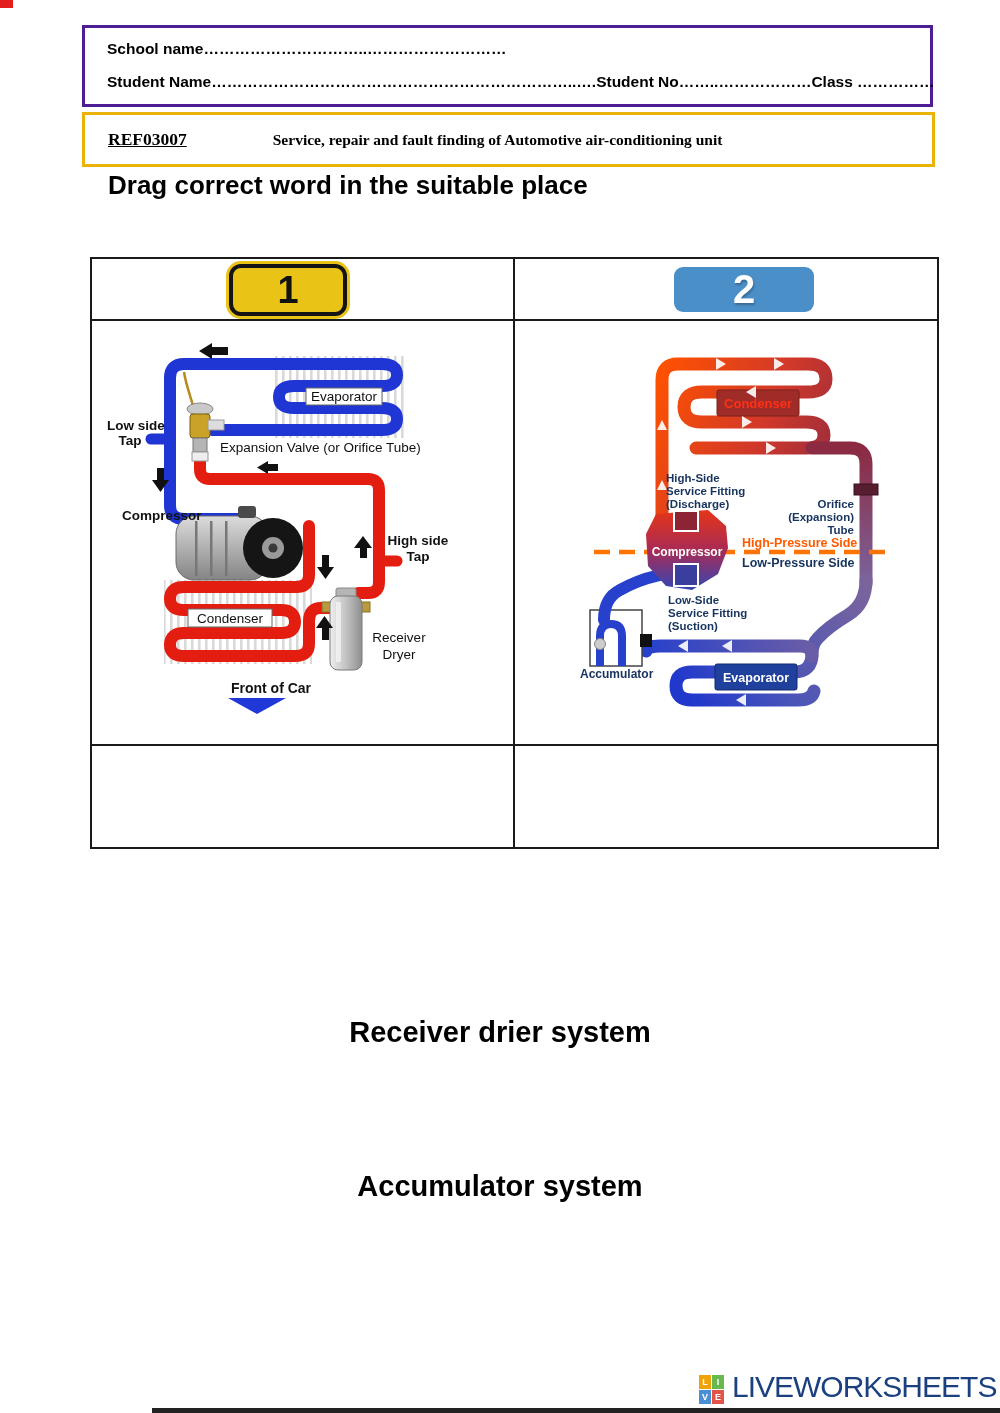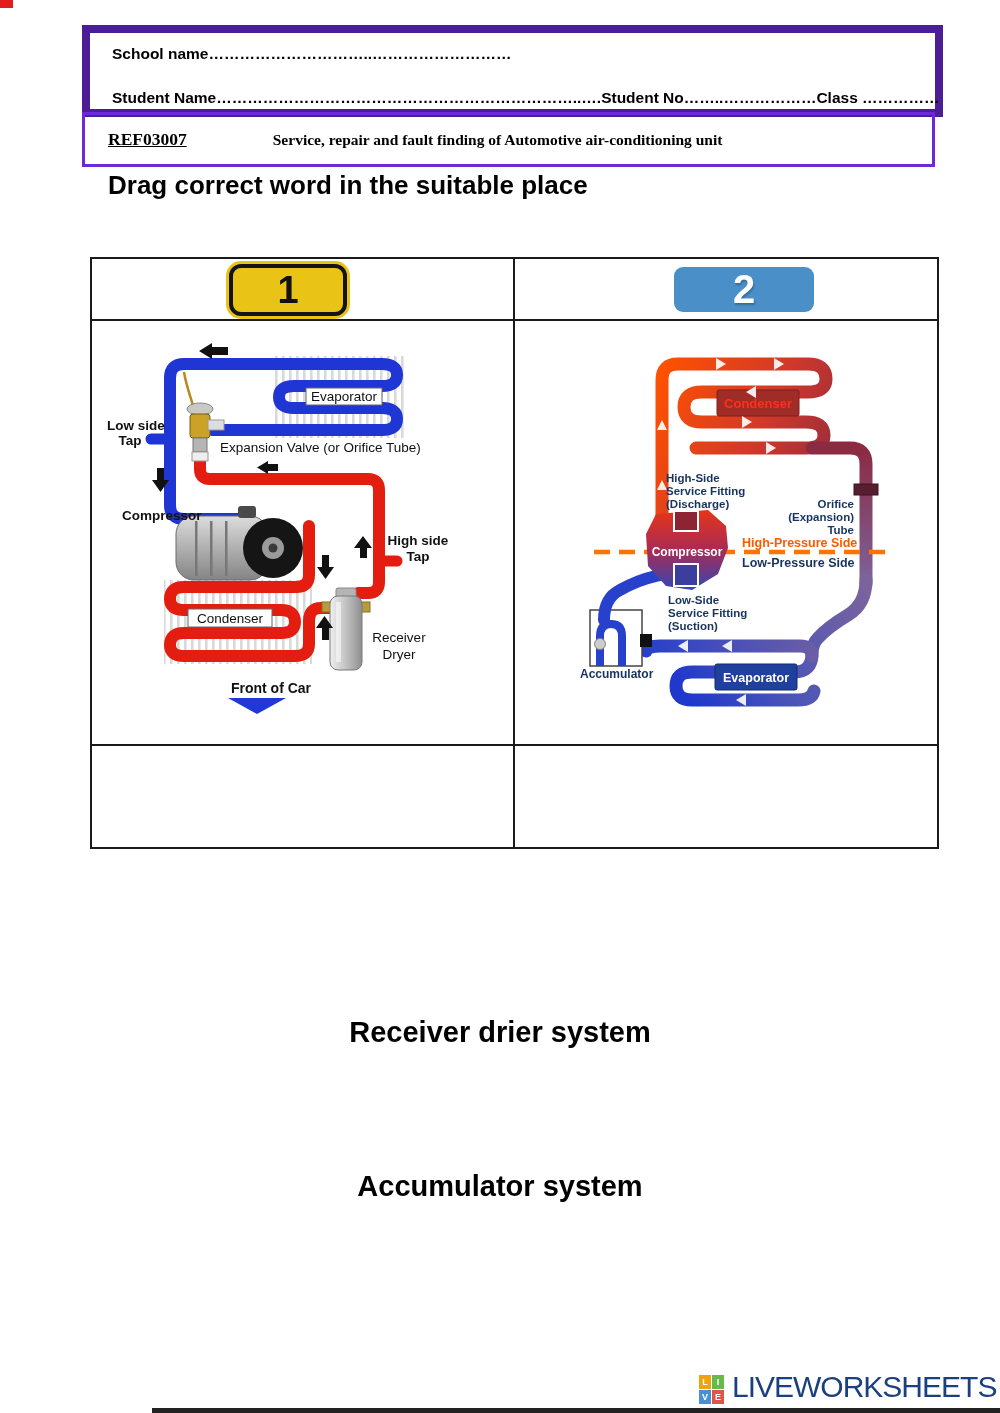--- a/index.html
+++ b/index.html
@@ -3,25 +3,25 @@
 <meta charset="utf-8">
 <style>
   html,body{margin:0;padding:0;background:#fff;}
   .page{position:relative;width:1000px;height:1413px;background:#ffffff;
         font-family:"Liberation Sans",sans-serif;overflow:hidden;color:#000;}
   .abs{position:absolute;}
   
   .corner-mark{left:0;top:0;width:13px;height:8px;background:#e31c1c;}
   .bottom-bar{left:152px;top:1408px;width:848px;height:5px;background:#222;}
   
-  .name-box{left:82px;top:25px;width:845px;height:76px;border:8px solid #4c1d95;}
+  .name-box{left:82px;top:25px;width:845px;height:76px;border:3px solid #4c1d95;}
   .name-line{position:absolute;left:22px;font-weight:700;font-size:15.5px;white-space:nowrap;}
   .name-line.l1{top:12px;}
-  .name-line.l2{top:56px;}
-  .ref-box{left:82px;top:112px;width:847px;height:49px;border:3px solid #6d28d9;
+  .name-line.l2{top:45px;}
+  .ref-box{left:82px;top:112px;width:847px;height:49px;border:3px solid #eab308;
            display:flex;align-items:center;font-family:"Liberation Serif",serif;}
   .ref-code{margin-left:23px;font-weight:700;font-size:17.5px;text-decoration:underline;}
   .ref-title{margin-left:86px;font-weight:700;font-size:15.5px;}
   .instruction{left:108px;top:170px;font-size:26px;font-weight:700;}
   
   .task-table{left:90px;top:257px;width:845px;height:588px;border:2px solid #1a1a1a;}
   .v-divider{position:absolute;left:421px;top:0;width:2px;height:100%;background:#1a1a1a;}
   .h-line1{position:absolute;left:0;top:60px;width:100%;height:2px;background:#1a1a1a;}
   .h-line2{position:absolute;left:0;top:485px;width:100%;height:2px;background:#1a1a1a;}
   .badge1{position:absolute;left:137px;top:5px;width:110px;height:44px;background:#e9c417;

